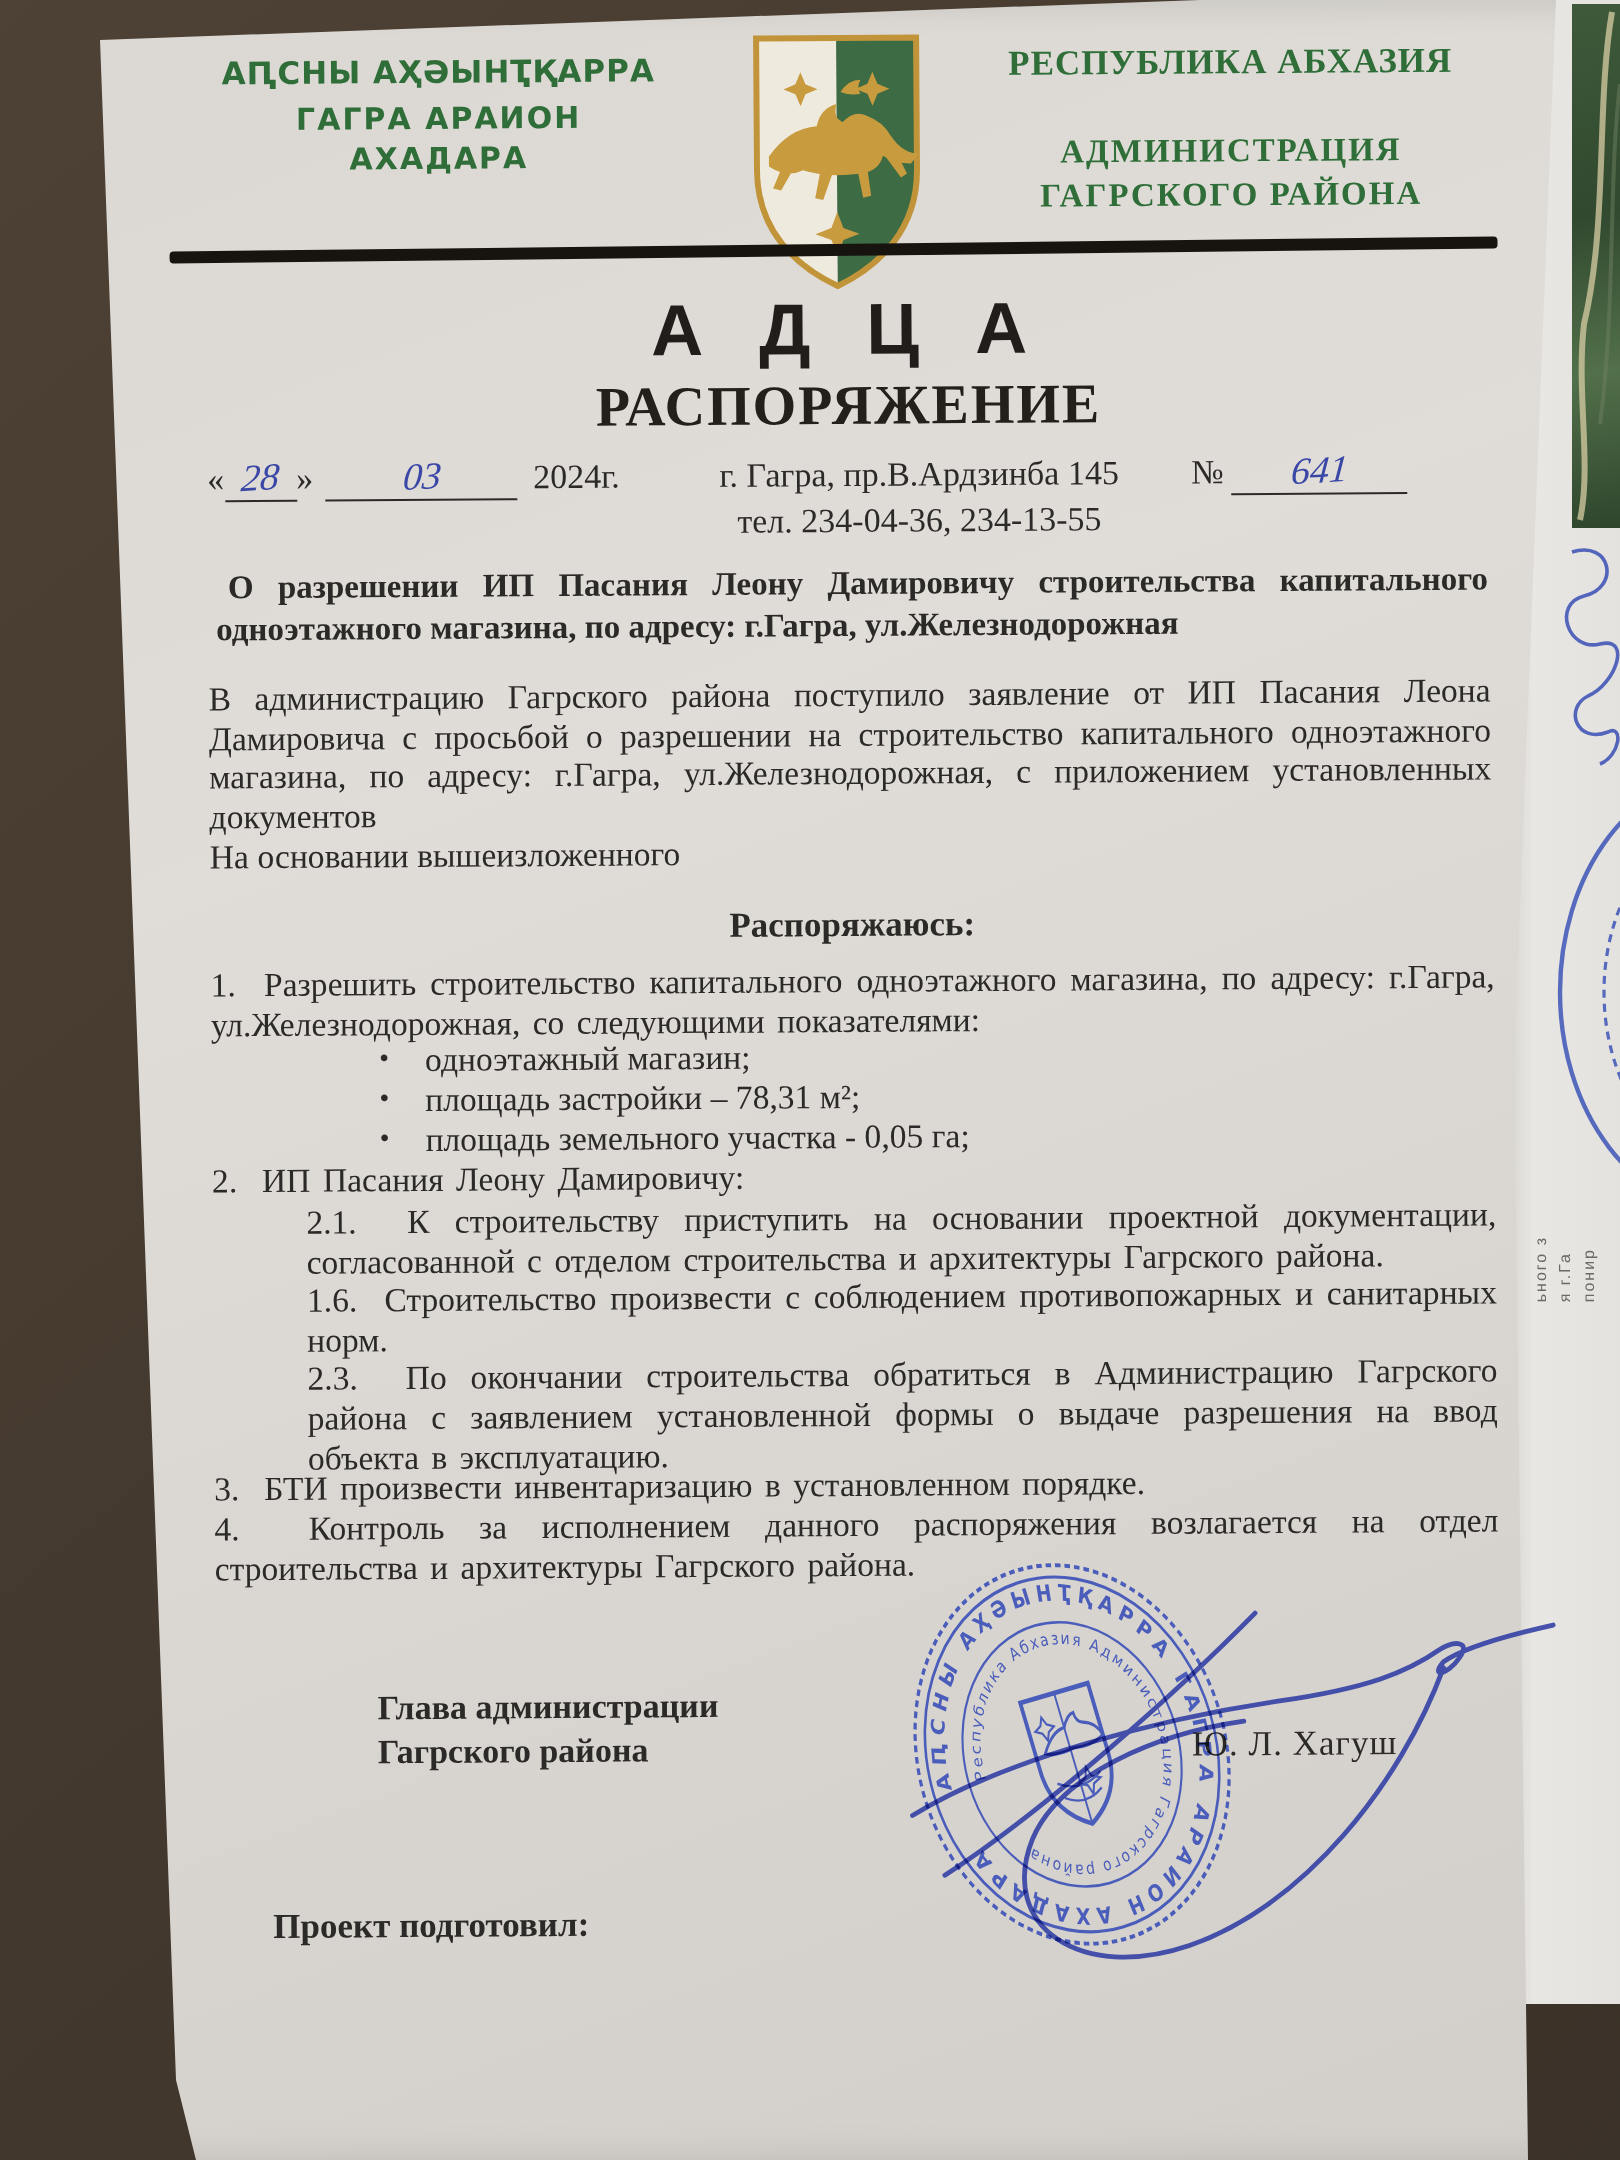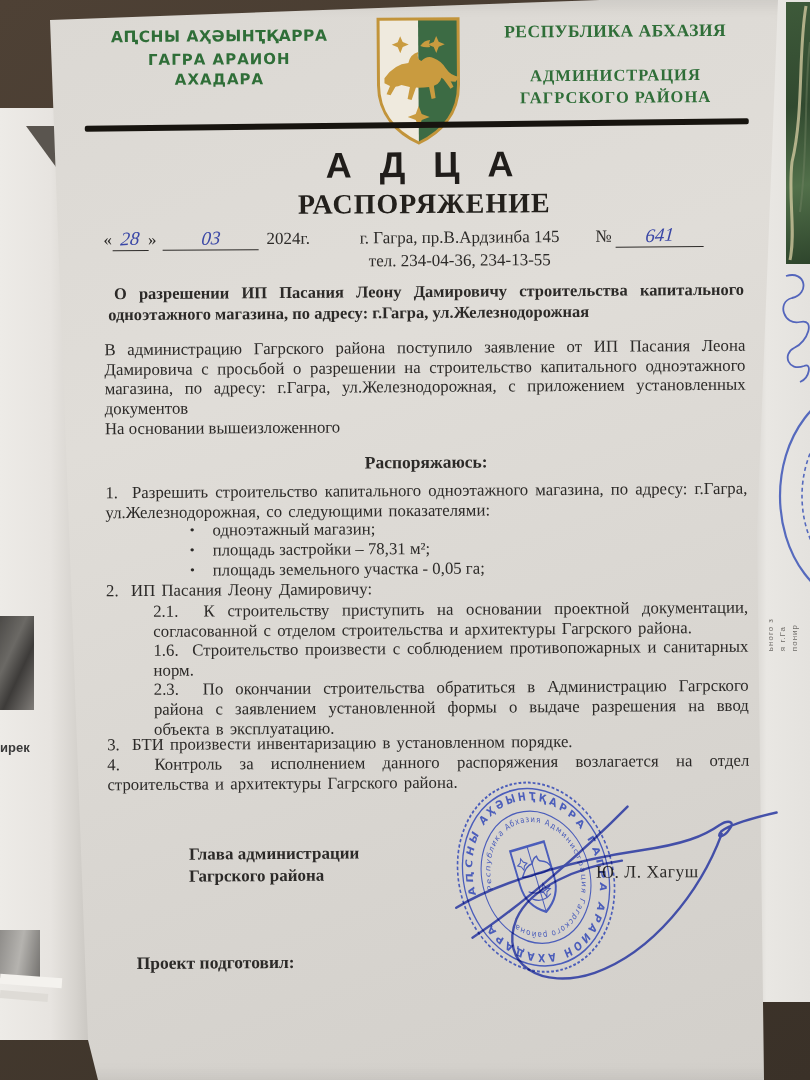--- a/index.html
+++ b/index.html
@@ -92,28 +92,20 @@
   .signature{left:428px;top:796px;mix-blend-mode:multiply;}
   .watermark{position:absolute;left:316px;top:510px;font-family:"DejaVu Sans",sans-serif;
     font-size:45px;font-weight:bold;color:rgba(248,246,243,.55);letter-spacing:1px;
     text-shadow:0 0 3px rgba(130,128,124,.35);z-index:5;}
 </style>
 </head>
 <body>
 
 <div class="scene">
 
-  <div class="left-paper">
-    <div class="lp-triangle"></div>
-    <div class="lp-photo-dark"></div>
-    <div class="lp-fragment">ирек</div>
-    <div class="lp-photo-gray"></div>
-    <div class="lp-strip"></div>
-    <div class="lp-strip2"></div>
-  </div>
 
   <div class="right-paper">
     <div class="rp-photo-green">
       <svg width="24" height="262" viewBox="0 0 24 262">
         <path d="M20,4 C12,50 18,110 6,160 C2,195 10,230 4,258" stroke="#d8cda4" stroke-width="3" fill="none" opacity=".75"></path>
         <path d="M24,40 C18,90 22,150 14,210" stroke="#6d8060" stroke-width="2" fill="none" opacity=".5"></path>
       </svg>
     </div>
     <svg class="rp-scribble" width="34" height="118" viewBox="0 0 34 118">
       <path d="M8,8 C28,2 32,26 14,30 C-2,34 6,58 22,54 C38,50 30,74 16,80 C4,86 10,104 26,98 C34,94 32,110 22,114" stroke="#3a4fb5" stroke-width="1.8" fill="none" opacity=".85"></path>

